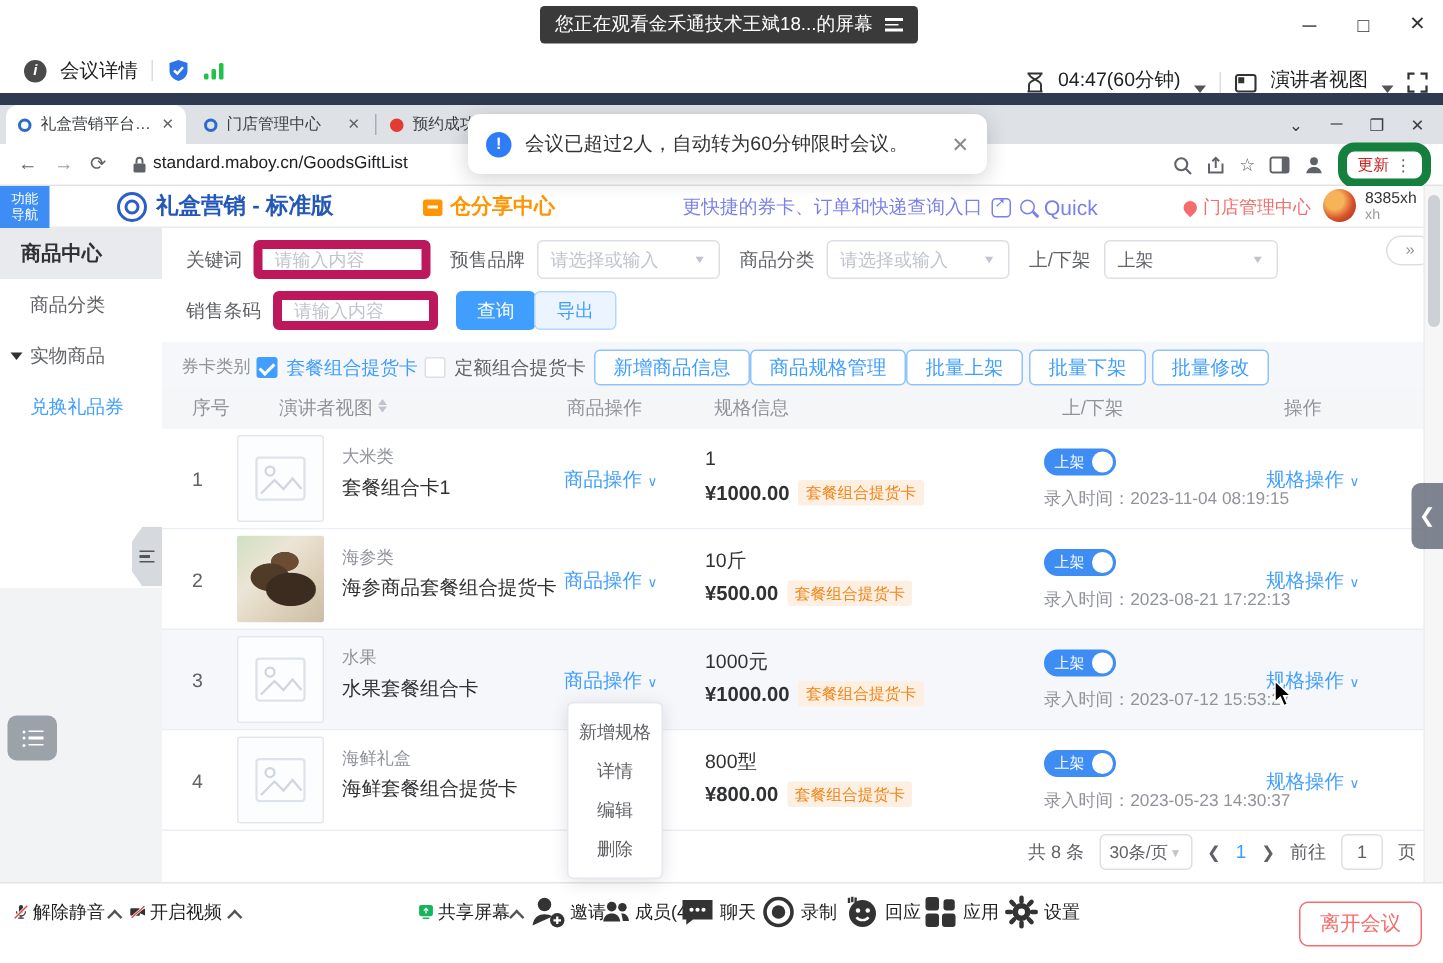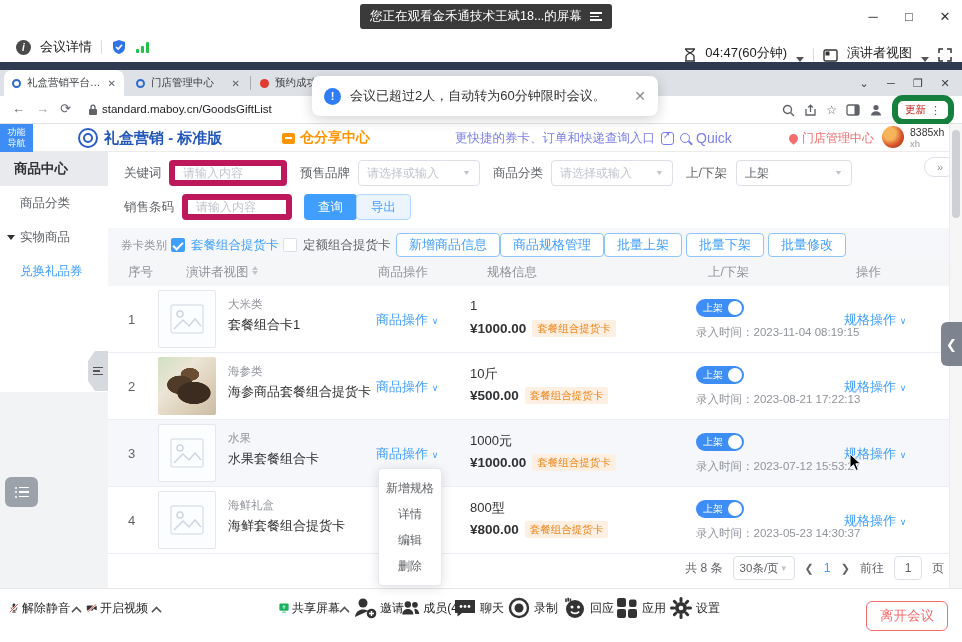--- a/index.html
+++ b/index.html
@@ -436,21 +436,21 @@
       <button class="act-btn" style="left:578px">批量下架</button>
       <button class="act-btn" style="left:660px">批量修改</button>
     </div>
 
     <div class="thead">
       <span class="th" style="left:20px">序号</span>
       <span class="th" style="left:78px">
         <span>演讲者视图</span><span class="sortcarets"><i class="up"></i><i class="dn"></i></span>
       </span>
       <span class="th" style="left:270px">商品操作</span>
-      <span class="th" style="left:379px">规格信息</span>
+      <span class="th" style="left:368px">规格信息</span>
       <span class="th" style="left:600px">上/下架</span>
       <span class="th" style="left:748px">操作</span>
     </div>
 
     <div class="trow" style="top:134px">
       <span class="cell-num">1</span>
       <div class="photo">
         <svg width="34" height="30" viewBox="0 0 34 30">
             <rect x="1" y="1" width="32" height="28" rx="2" stroke="#dde3ea" fill="none" stroke-width="1.5"></rect>
             <circle cx="10" cy="10" r="3" stroke="#cfd6df" fill="none" stroke-width="1.5"></circle>

